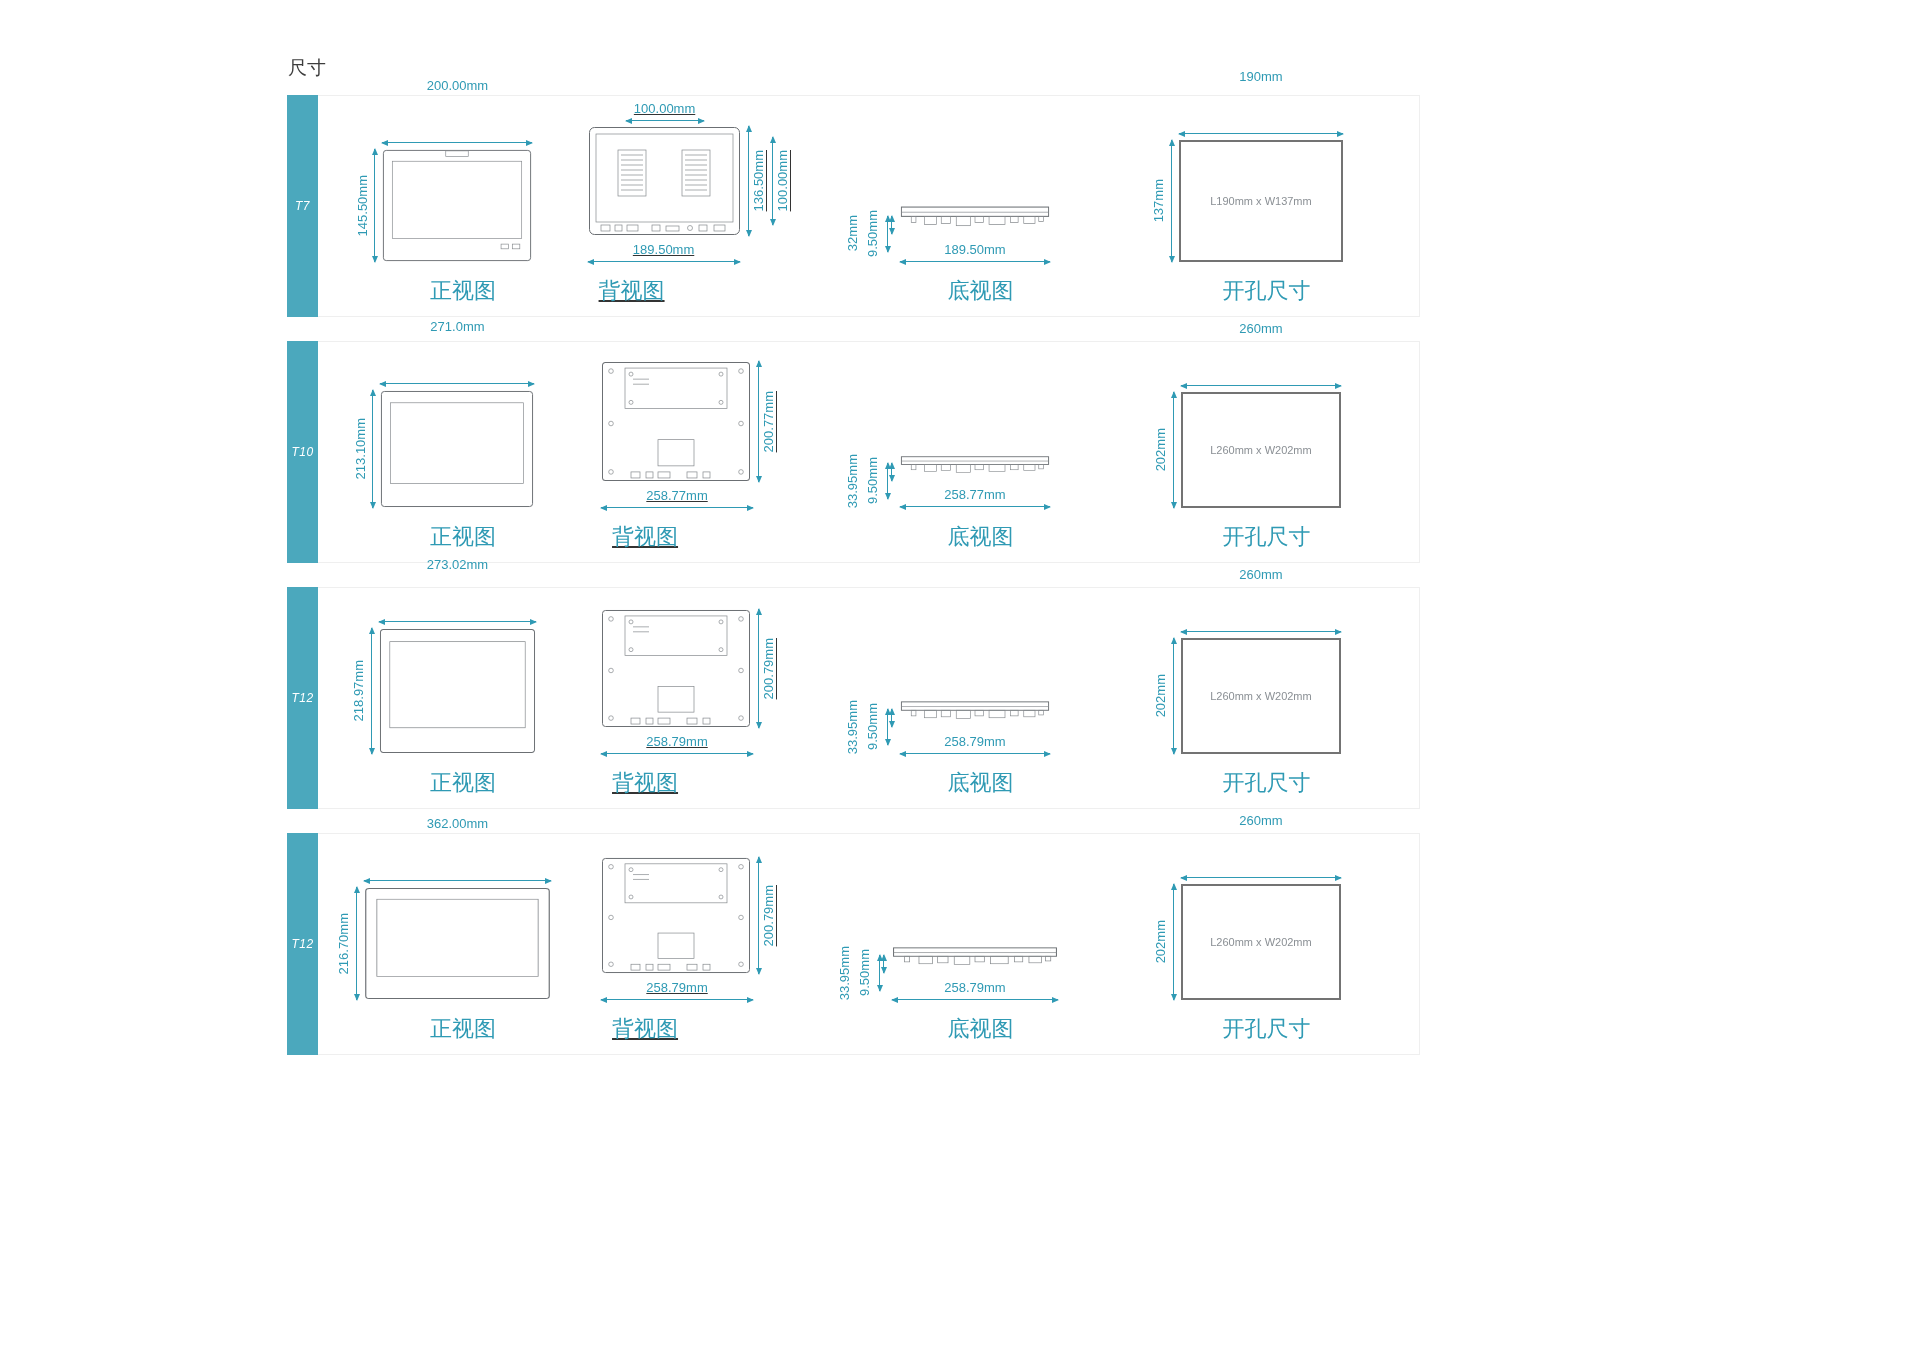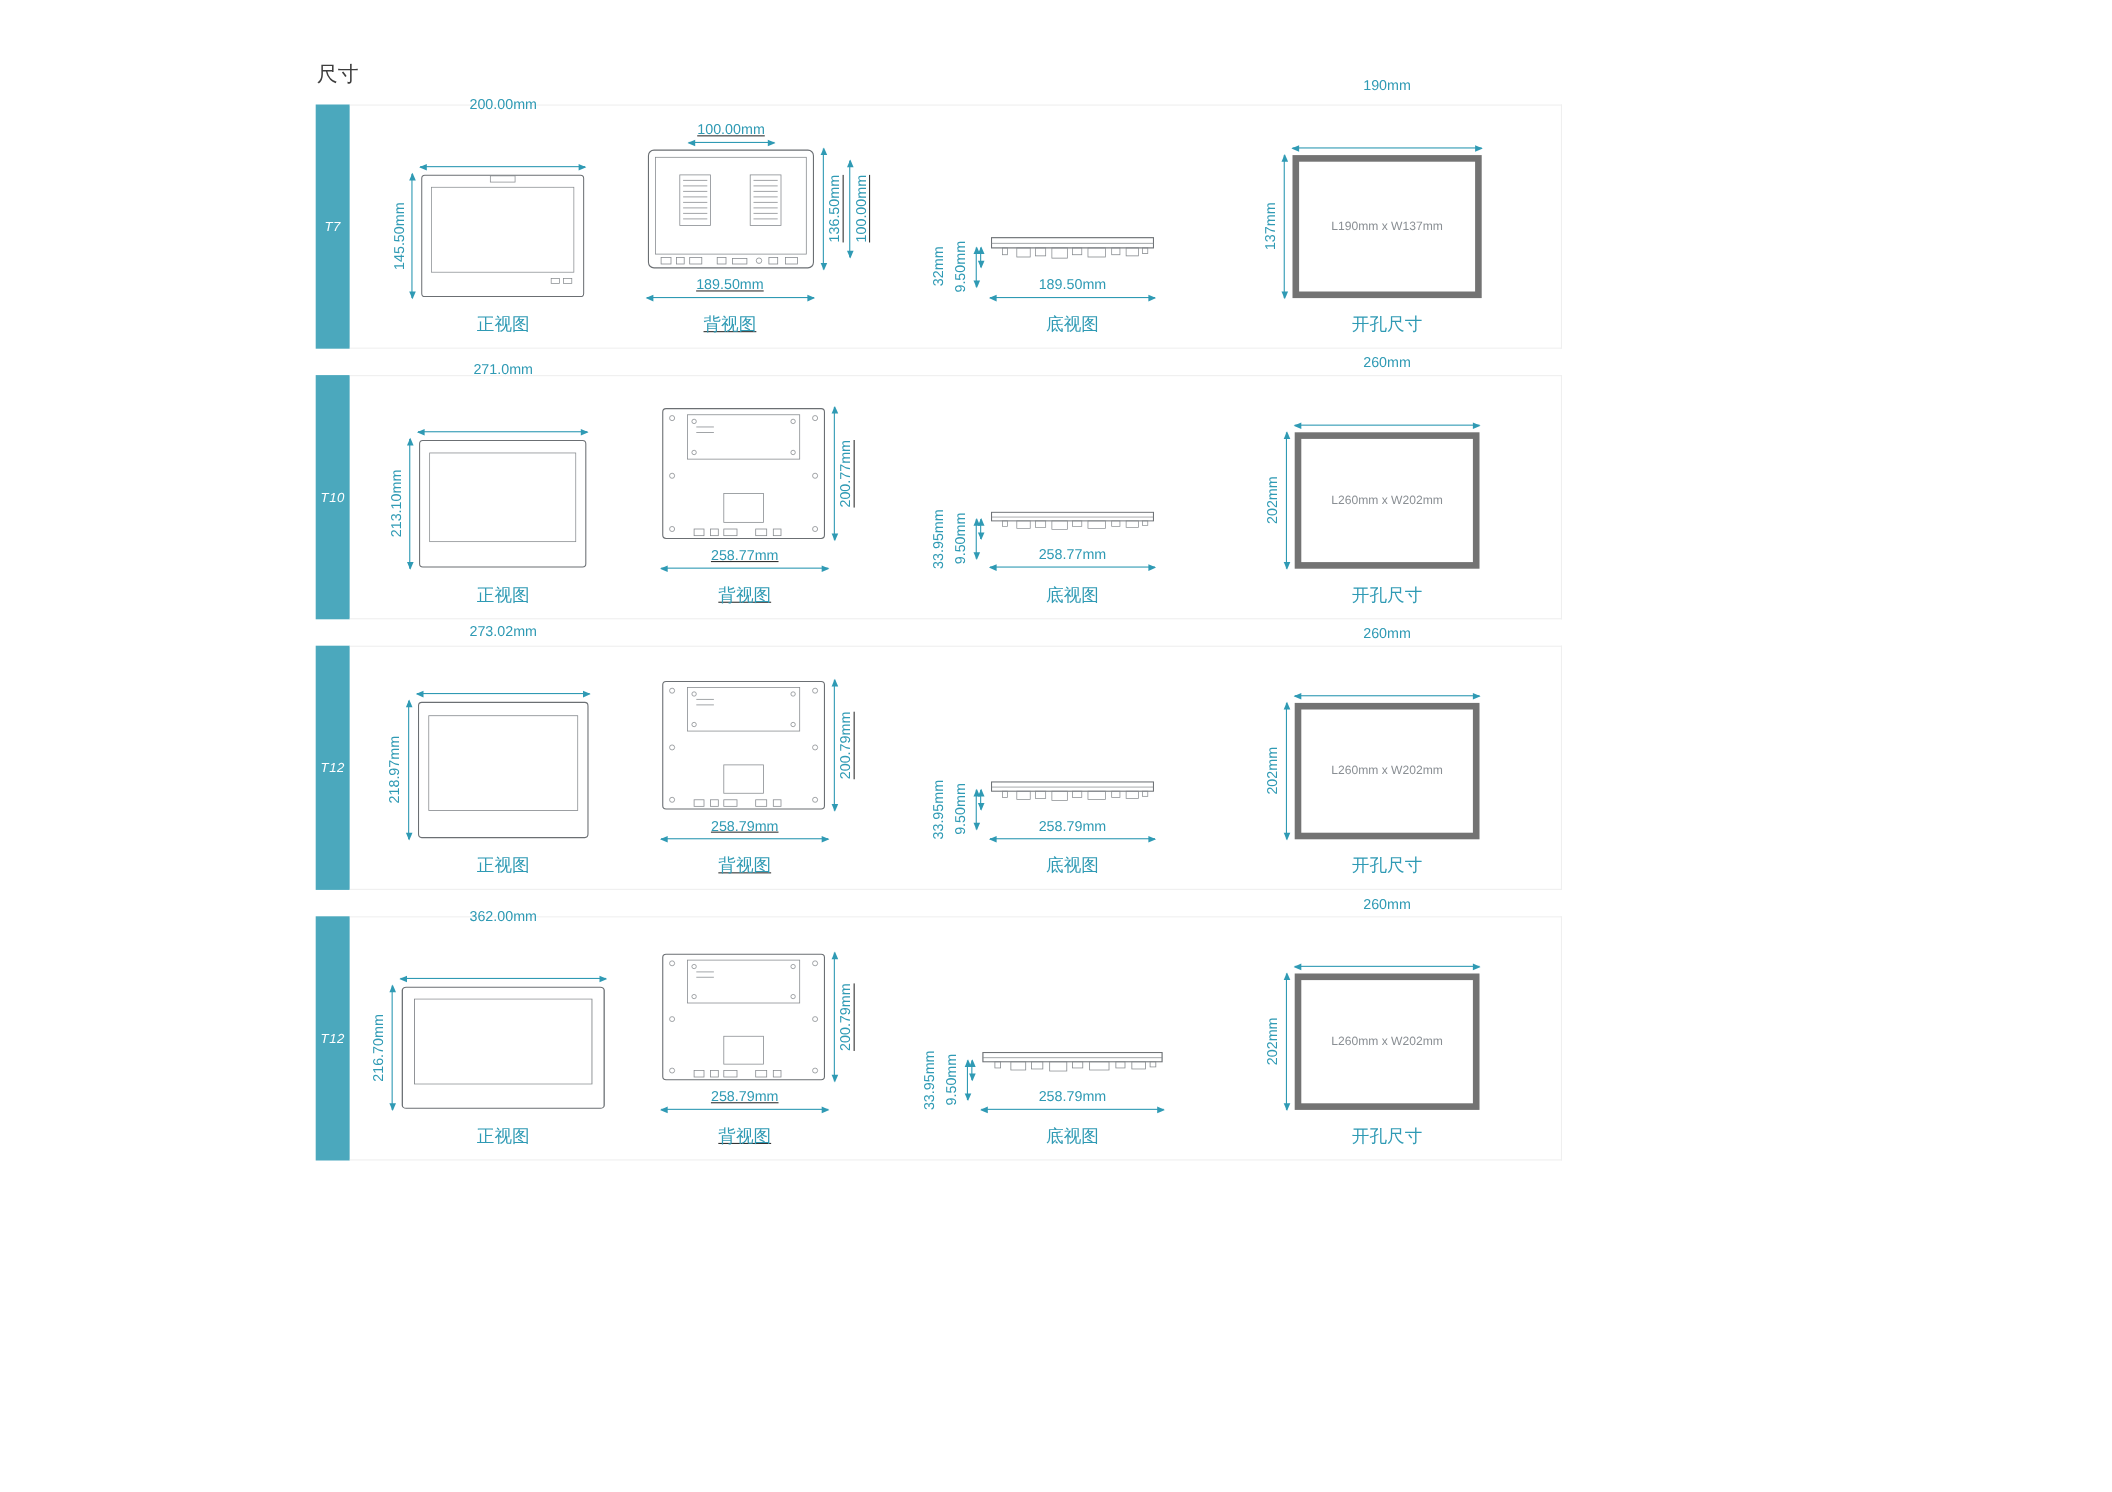--- a/index.html
+++ b/index.html
@@ -42,21 +42,21 @@
   .dim-line-v{position:relative;width:0;border-left:1px solid #2F9AB4;}
   .dim-line-v::before{content:"";position:absolute;top:-1px;left:-3px;width:0;height:0;
     border-left:3.5px solid transparent;border-right:3.5px solid transparent;border-bottom:7px solid #2F9AB4;}
   .dim-line-v::after{content:"";position:absolute;bottom:-1px;left:-3px;width:0;height:0;
     border-left:3.5px solid transparent;border-right:3.5px solid transparent;border-top:7px solid #2F9AB4;}
 
   .dim-v{display:flex;align-items:stretch;gap:4px;}
   .dim-v .vert{align-self:center;}
   .dim-v .dim-line-v{height:auto;}
 
-  .caption{color:#2F9AB4;font-size:16px;margin-top:14px;text-align:center;}
+  .caption{color:#2F9AB4;font-size:22px;margin-top:14px;text-align:left;margin-left:11px;}
 
   
   .fgrid{display:grid;grid-template-columns:auto auto;align-items:center;justify-items:center;}
   .ftop{grid-column:2;grid-row:1;justify-self:stretch;margin-bottom:6px;gap:48px;}
   .fleft{grid-column:1;grid-row:2;align-self:stretch;margin-right:7px;}
   .fdraw{grid-column:2;grid-row:2;}
   .fcap{grid-column:2;grid-row:3;}
 
   
   .bgrid{display:flex;flex-direction:column;align-items:flex-start;text-decoration:underline;}
@@ -72,21 +72,21 @@
   
   .bot-inner{display:flex;align-items:center;gap:5px;}
   .vpair{display:flex;gap:3px;align-items:flex-start;margin:0 3px 0 1px;}
   .vl1{height:36px;}
   .vl2{height:18px;}
   .bot-col{display:flex;flex-direction:column;align-items:center;}
   .bw{width:100%;margin-top:7px;}
   .bcap{transform:translateX(27px);}
 
   
-  .cut-rect{border:6px solid #737373;display:flex;align-items:center;justify-content:center;}
+  .cut-rect{border:2px solid #737373;display:flex;align-items:center;justify-content:center;}
   .cut-label{color:#8A8F94;font-size:11px;}
 
   
   svg{display:block;}
   svg rect, svg path, svg circle, svg line{fill:none;stroke:#6B6F73;stroke-width:1;}
   svg .thin, svg .thin rect, svg .thin path, svg .thin circle{stroke:#85898D;stroke-width:.7;}
 
   
   .r0 .front-svg{width:150px;height:113px;}
   .r1 .front-svg{width:154px;height:118px;}

